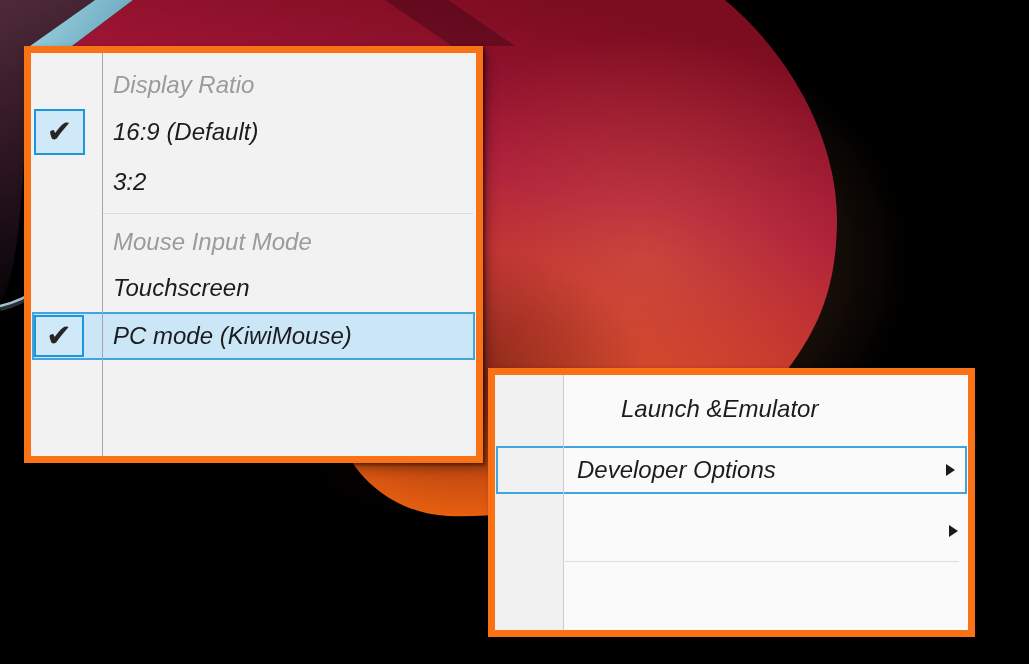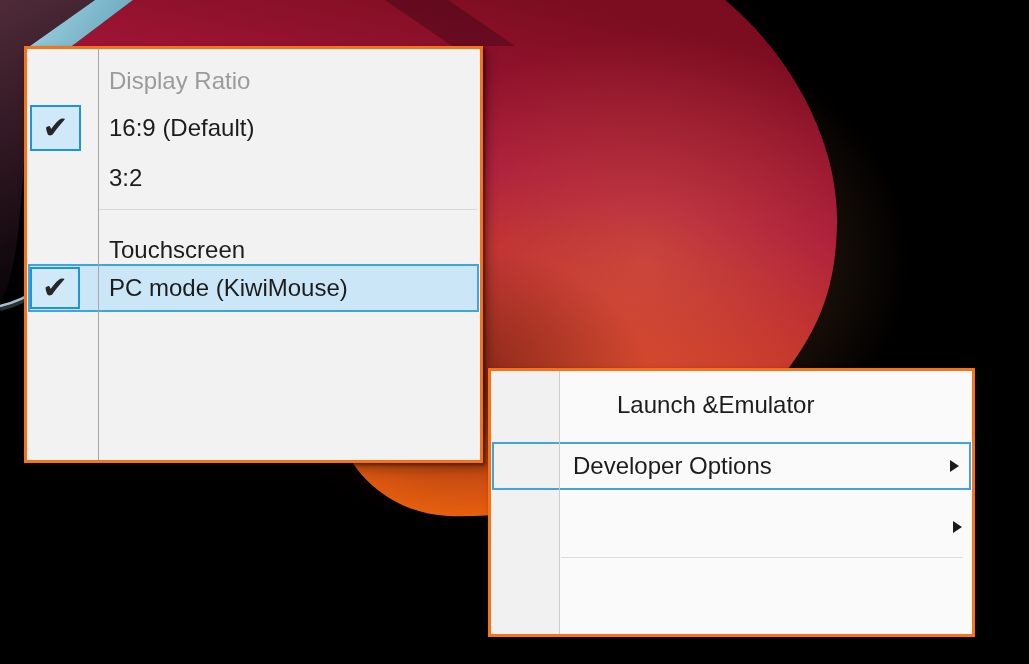--- a/index.html
+++ b/index.html
@@ -10,24 +10,25 @@
     overflow:hidden;
     background:#000;
     font-family:"Liberation Sans","DejaVu Sans",sans-serif;
   }
   .wallpaper{position:absolute;left:0;top:0;width:1029px;height:664px;}
 
   
   .menu{
     position:absolute;
     box-sizing:border-box;
-    border:3px solid #f97316;
+    border:7px solid #f97316;
     box-shadow:2px 2px 3px rgba(0,0,0,.45), 5px 6px 10px rgba(0,0,0,.28);
     font-size:24px;
     color:#1c1c1c;
+    font-style:italic;
   }
   .left-menu{
     left:24px;top:46px;width:459px;height:417px;
     background:#f2f2f2;
     padding:10px 0 8px 0;
   }
   .right-menu{
     left:488px;top:368px;width:487px;height:269px;
     background:#fafafa;
     padding:10px 0 4px 0;
@@ -47,21 +48,21 @@
     position:relative;
     box-sizing:border-box;
     height:50px;
     display:flex;align-items:center;
     padding:0 14px 0 82px;
     z-index:1;
     white-space:nowrap;
   }
   .right-menu .mi{height:48px;margin-left:44px;}
   .mi.header{height:44px;color:#9b9b9b;}
-  .mi.row-touch{height:48px;align-items:flex-end;}
+  .mi.row-touch{height:48px;}
   .mi.selected-fill{
     height:48px;
     margin:0 1px;
     border:2px solid #41a4dd;
     background:#cbe7f7;
     padding-left:79px;
   }
   .mi.selected-outline{
     margin:13px 1px;
     border:2px solid #41a4dd;
@@ -174,20 +175,23 @@
     </div>
 
 
     <div class="mi">
       <span class="lbl">3:2</span>
     </div>
 
 
     <div class="sep"></div>
 
+    <div class="mi header">
+      <span class="lbl">Mouse Input Mode</span>
+    </div>
 
     <div class="mi row-touch">
       <span class="lbl">Touchscreen</span>
     </div>
 
     <div class="mi selected-fill">
       <span class="checkbox">
         <span class="check">✔</span>
       </span>
       <span class="lbl">PC mode (KiwiMouse)</span>

